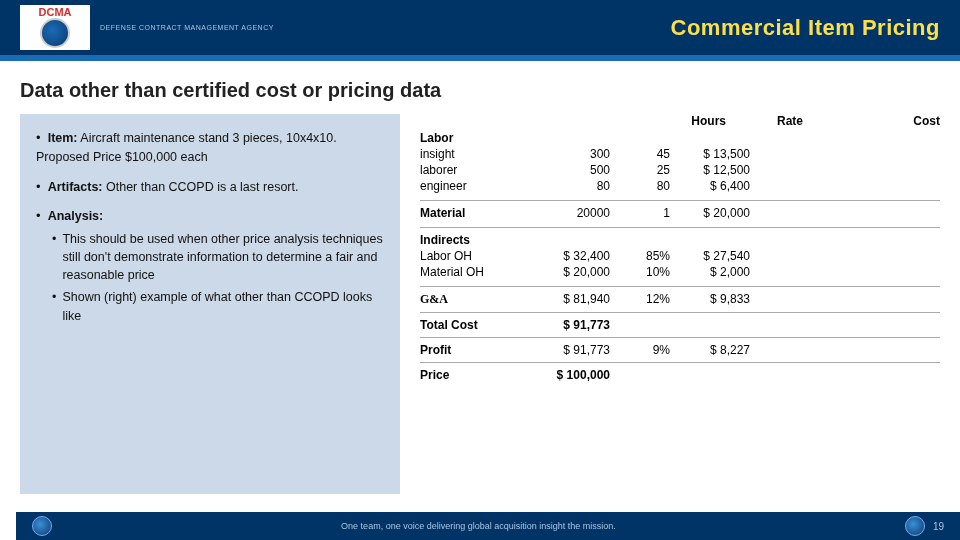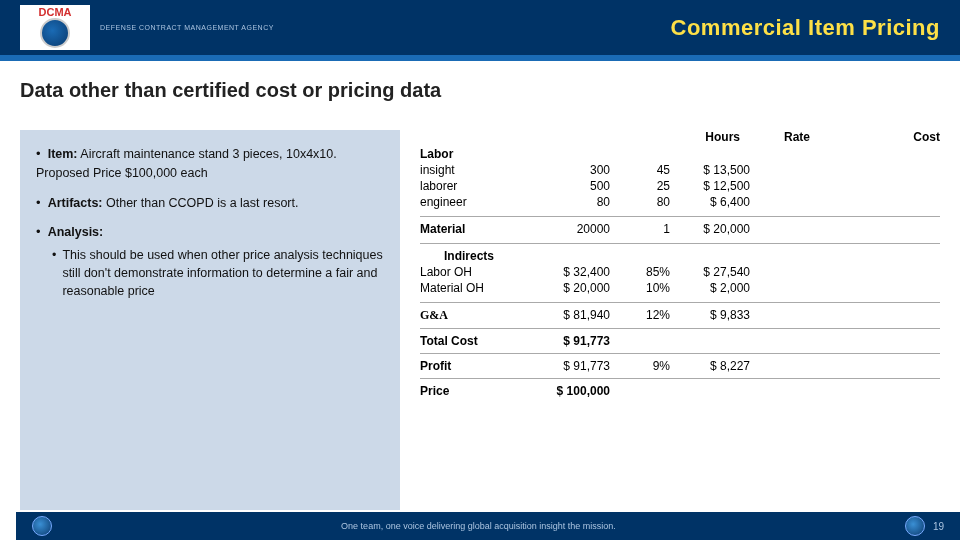--- a/index.html
+++ b/index.html
@@ -69,21 +69,21 @@
 
     
     #main {
       padding: 18px 20px 10px 20px;
     }
 
     #page-title {
       font-size: 20px;
       font-weight: bold;
       color: #222;
-      margin-bottom: 28px;
+      margin-bottom: 12px;
     }
 
     #content-area {
       display: flex;
       gap: 20px;
     }
 
     
     #left-panel {
       background: #ccd9e8;
@@ -121,21 +121,21 @@
     }
 
     
     #right-panel {
       flex: 1;
       font-size: 12.5px;
     }
     .table-header-row {
       display: flex;
       justify-content: flex-end;
-      gap: 10px;
+      gap: 17px;
       margin-bottom: 2px;
       font-weight: bold;
       font-size: 12px;
     }
     .col-label { width: 120px; }
     .col-hours { width: 70px; text-align: right; }
     .col-rate  { width: 60px; text-align: right; }
     .col-cost  { width: 80px; text-align: right; margin-left: 40px; }
 
     .table-section {
@@ -232,20 +232,23 @@
         <span> Other than CCOPD is a last resort.</span>
       </div>
 
       <div class="bullet-item">
         <span style="font-size:13px;">•&nbsp;</span>
         <span class="bullet-title">Analysis:</span>
         <div class="sub-bullet">
           <div class="sub-bullet-item">
             <span>This should be used when other price analysis techniques still don't demonstrate information to determine a fair and reasonable price</span>
           </div>
+          <div class="sub-bullet-item">
+            <span>Shown (right) example of what other than CCOPD looks like</span>
+          </div>
         </div>
       </div>
     </div>
 
     <div id="right-panel">
 
       <div class="table-header-row">
         <div class="col-label"></div>
         <div class="col-hours">Hours</div>
         <div class="col-rate">Rate</div>
@@ -287,21 +290,21 @@
           <div class="row-hours">20000</div>
           <div class="row-rate">1</div>
           <div class="row-cost">$ 20,000</div>
         </div>
       </div>
 
       <hr class="divider">
 
       <div class="table-section">
         <div class="data-row">
-          <div class="row-name" style="font-weight:bold;margin-left:24px;">Indirects</div>
+          <div class="row-name" style="font-weight:bold;">Indirects</div>
         </div>
         <div class="data-row">
           <div class="row-name">Labor OH</div>
           <div class="row-hours">$ 32,400</div>
           <div class="row-rate">85%</div>
           <div class="row-cost">$ 27,540</div>
         </div>
         <div class="data-row">
           <div class="row-name">Material OH</div>
           <div class="row-hours">$ 20,000</div>

